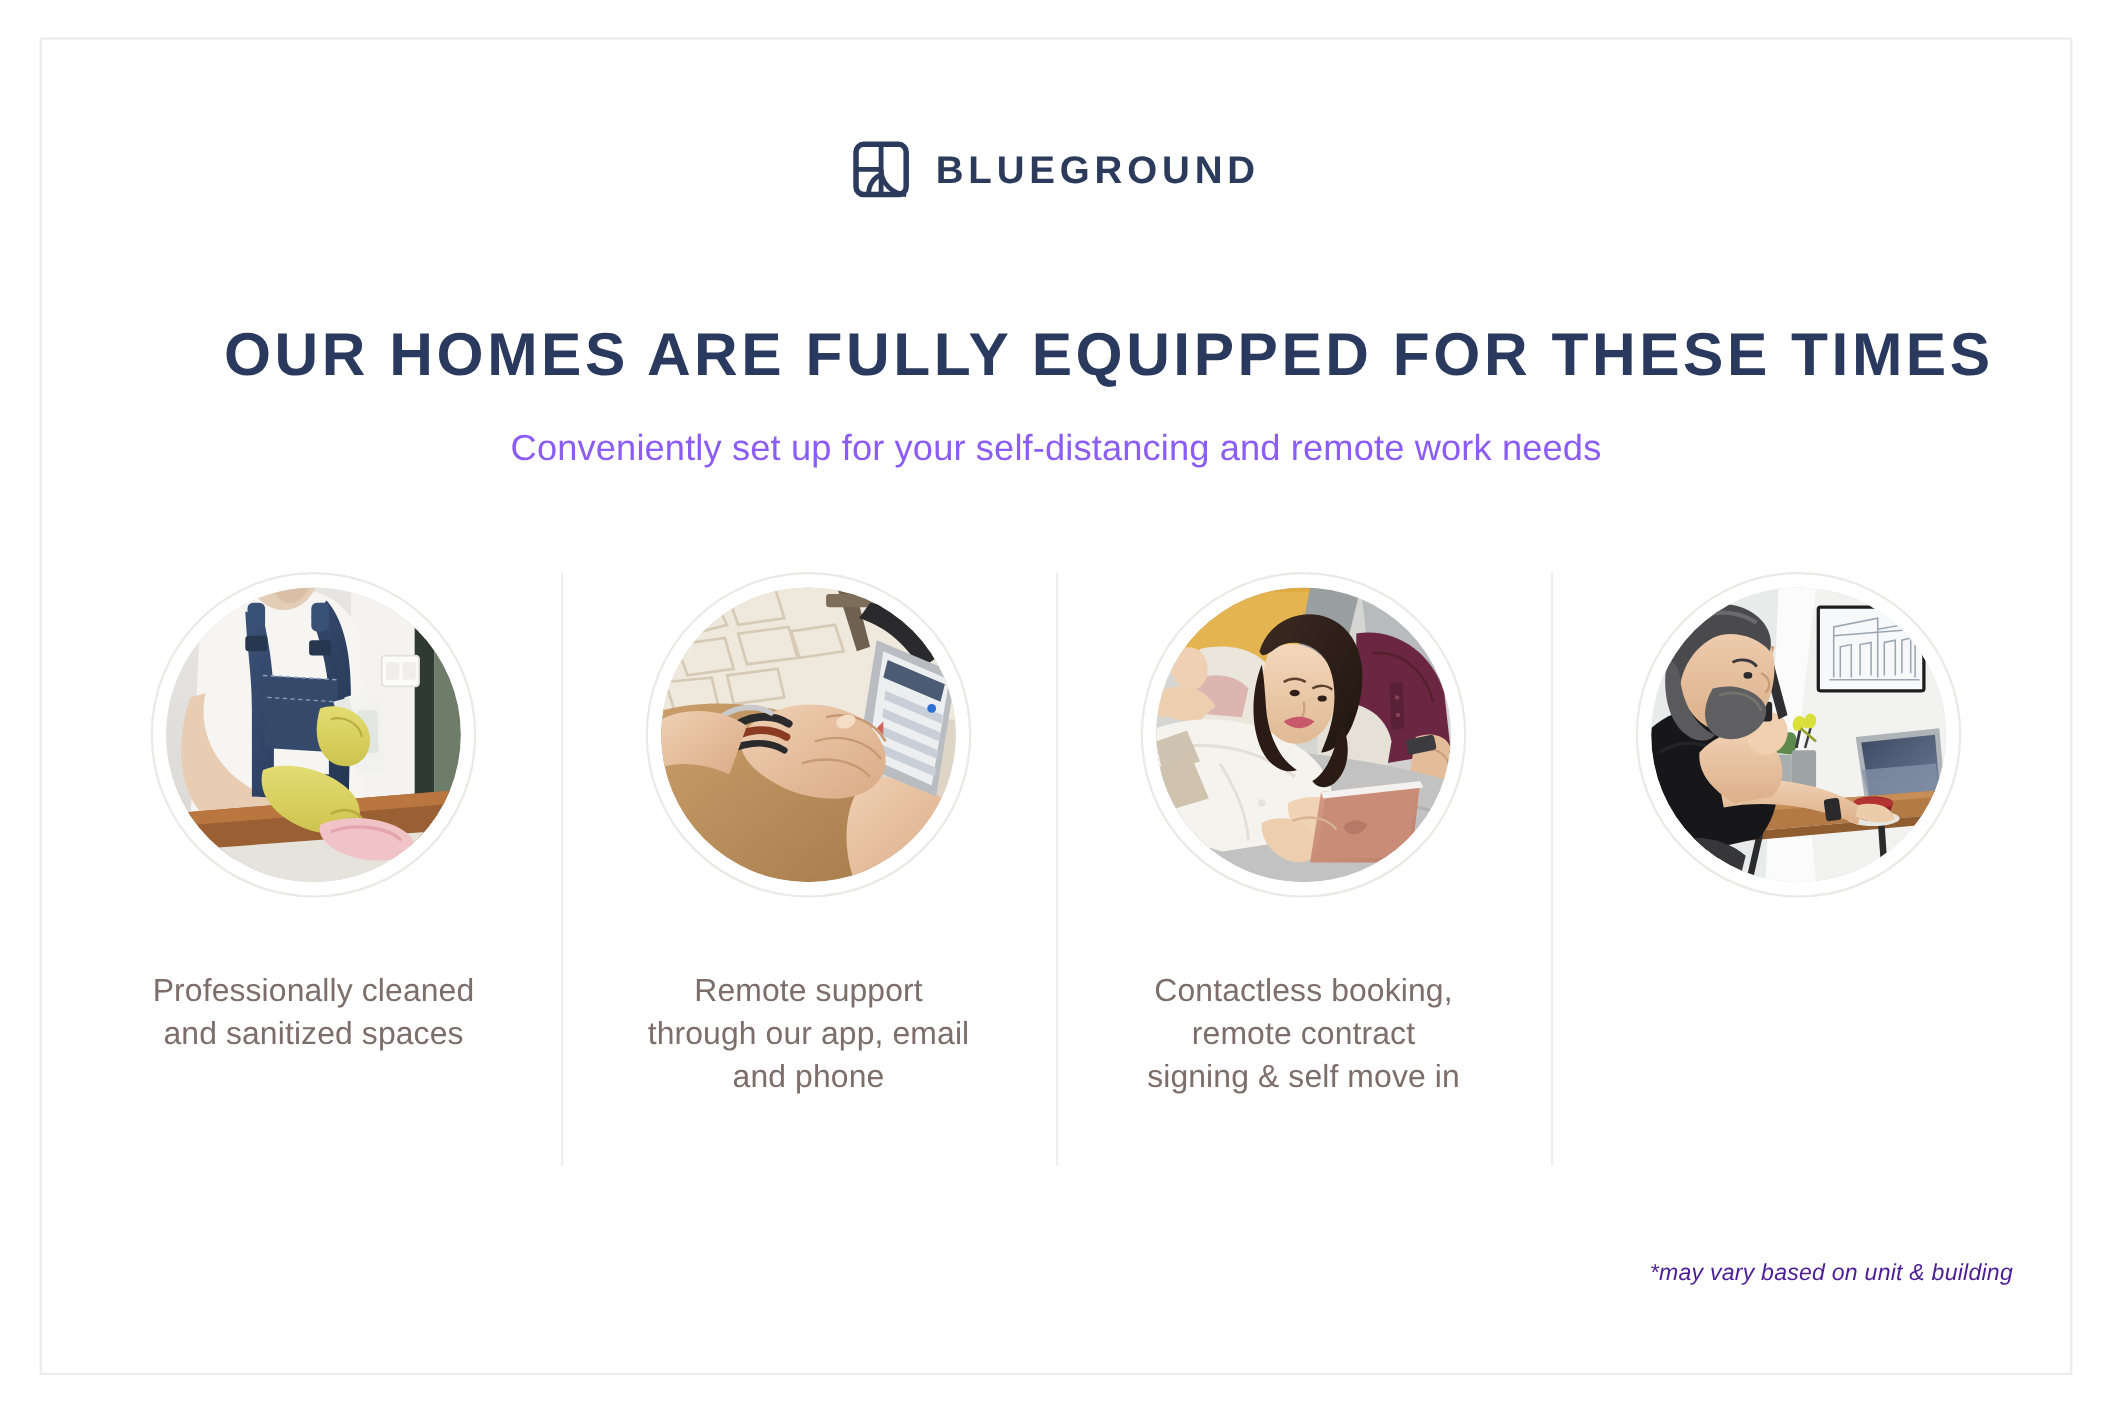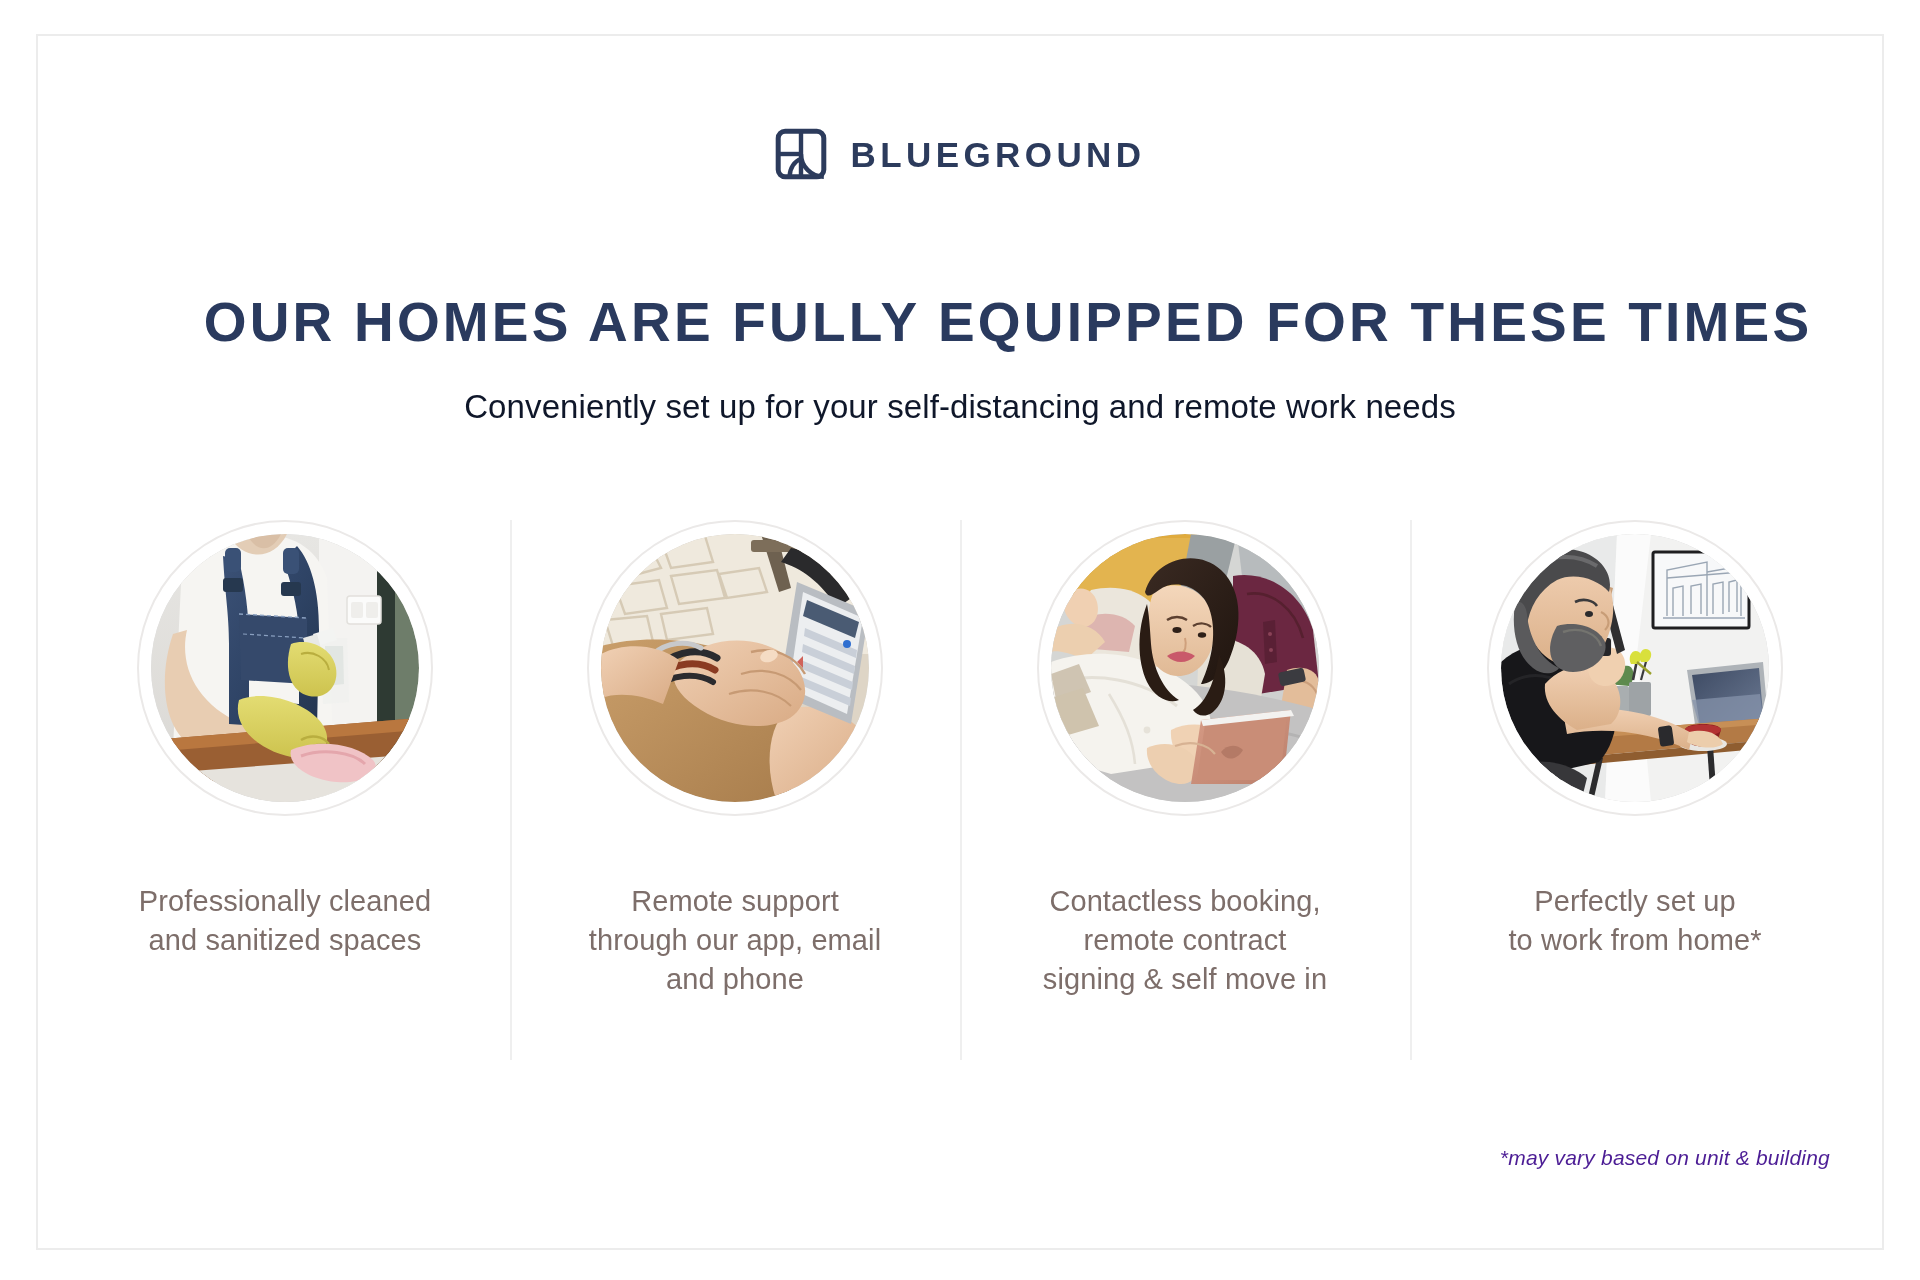--- a/index.html
+++ b/index.html
@@ -82,21 +82,21 @@
   .subhead {
     position: absolute;
     left: 0;
     top: 354px;
     width: 100%;
     text-align: center;
     font-family: "Liberation Sans", sans-serif;
     font-size: 33px;
     font-weight: normal;
     letter-spacing: 0.1px;
-    color: #0f172a;
+    color: #8b5cf6;
     line-height: 1.2;
     white-space: nowrap;
   }
 
   
   .features {
     position: absolute;
     left: 60px;
     top: 520px;
     width: 1800px;
@@ -521,21 +521,19 @@
 
               <path d="M74 68 C82 64 92 66 96 72" stroke="#3a3a3c" stroke-width="2.6" fill="none"></path>
               <ellipse cx="88" cy="80" rx="4" ry="3" fill="#2a2a2c"></ellipse>
               <path d="M100 78 C108 82 110 90 104 96" stroke="#c89d77" stroke-width="2.2" fill="none"></path>
 
               <path d="M0 236 C30 222 66 226 86 244 L80 268 L0 268 Z" fill="#37373a"></path>
             </g>
           </svg>
         </div>
       </div>
-      <div class="caption">Perfectly set up
-to work from home*</div>
     </div>
 
   </div>
 
   <div class="footnote">*may vary based on unit &amp; building</div>
 
 </div>
 
 </body></html>

